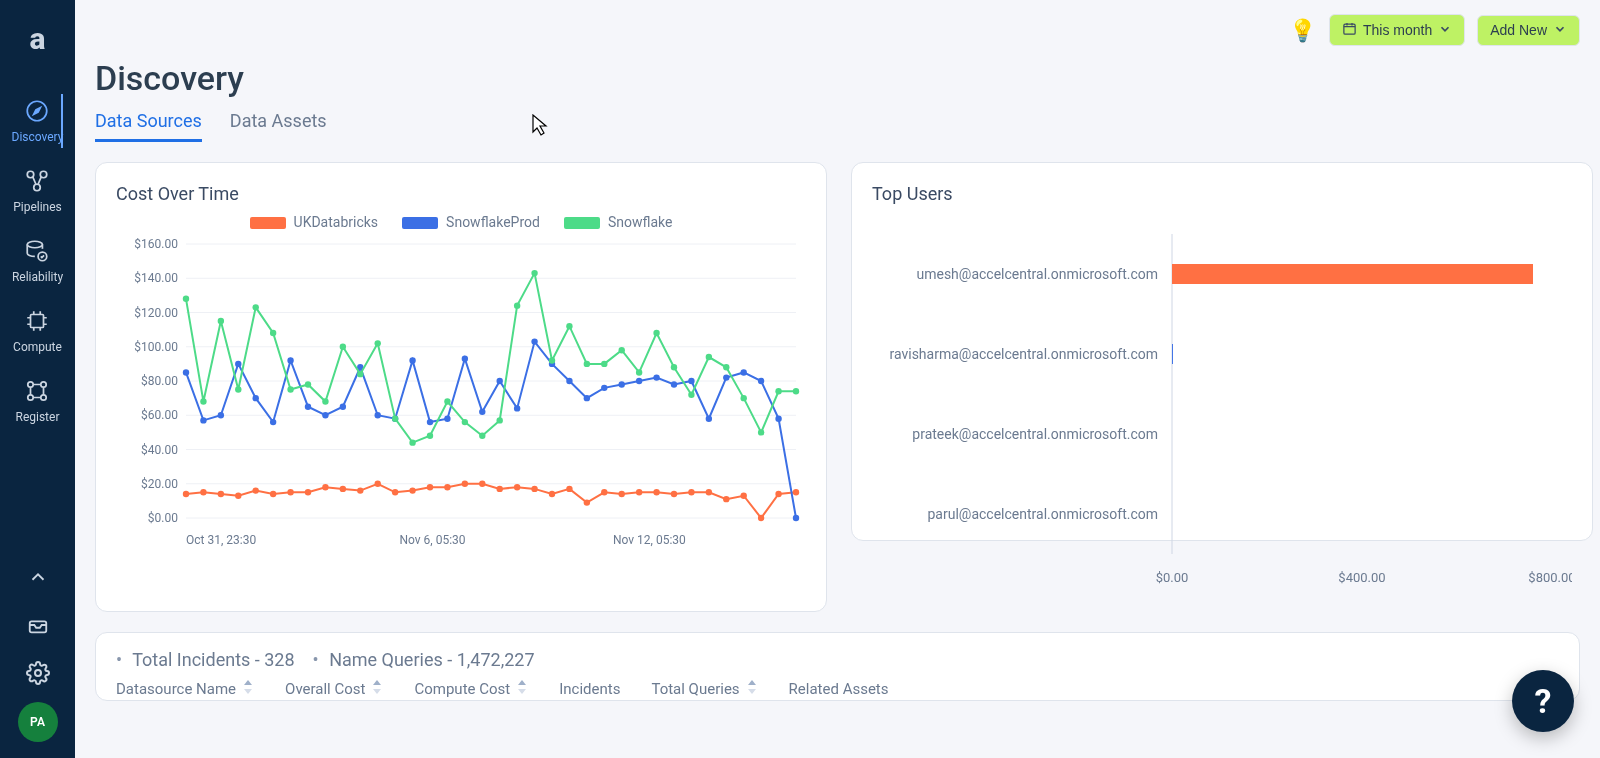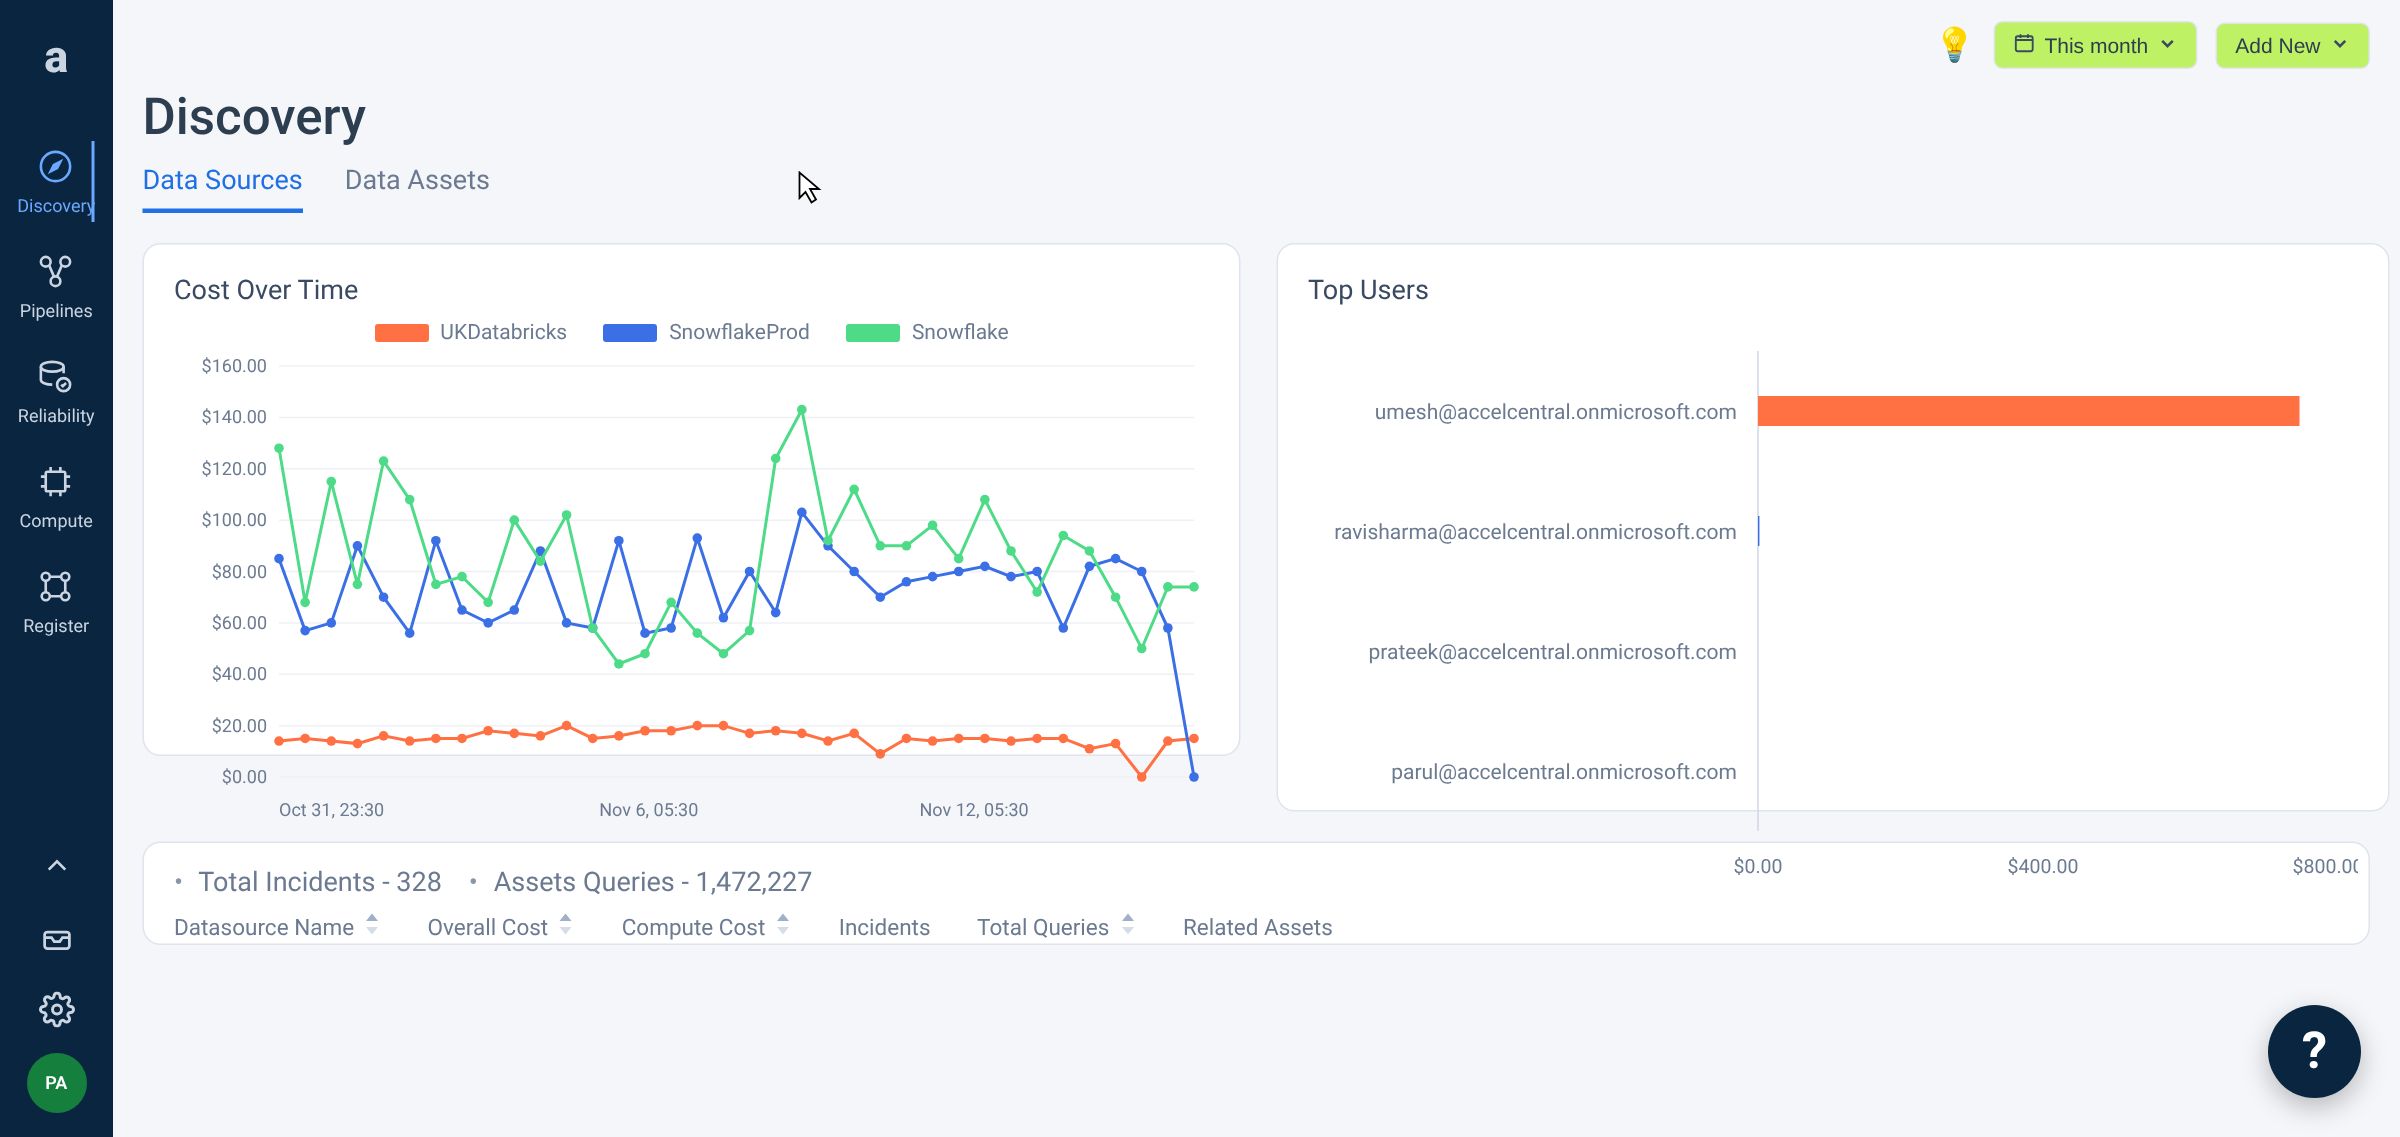--- a/index.html
+++ b/index.html
@@ -123,21 +123,21 @@
     background: var(--card-bg);
     border: 1px solid var(--border);
     border-radius: 12px;
     padding: 20px 20px 14px;
   }
   .card-title {
     font-size: 18px;
     color: #3a4a63;
     margin-bottom: 10px;
   }
-  .card.cost { flex: 0 0 730px; height: 342px; }
+  .card.cost { flex: 0 0 730px; height: 450px; }
   .card.users { flex: 1; height: 379px; }
   .legend {
     display:flex; justify-content:center; gap:24px;
     font-size:14px; color:var(--text-muted);
     margin: 6px 0 8px;
   }
   .swatch { display:inline-block; width:36px; height:12px; border-radius:2px; margin-right:8px; vertical-align:middle; }
   svg.chart { display:block; }
   
   .config {
@@ -460,21 +460,21 @@
 
   <div class="config">
     <div class="config-header">
       <span class="meta">
         <span class="dot">•</span>
         <span>Total Incidents -</span>
         <span>328</span>
       </span>
       <span class="meta">
         <span class="dot">•</span>
-        <span>Assets Queries -</span>
+        <span>Name Queries -</span>
         <span>1,472,227</span>
       </span>
     </div>
     <div class="table-head" id="table-head">
         <div class="th">
           <span>Datasource Name</span>
           <span class="sort-icon"><svg width="12" height="14" viewBox="0 0 12 14">
               <path d="M6 0 L10 5 L2 5 Z" fill="#9fb0c9"></path>
               <path d="M6 14 L2 9 L10 9 Z" fill="#d6dde9"></path>
             </svg></span>

